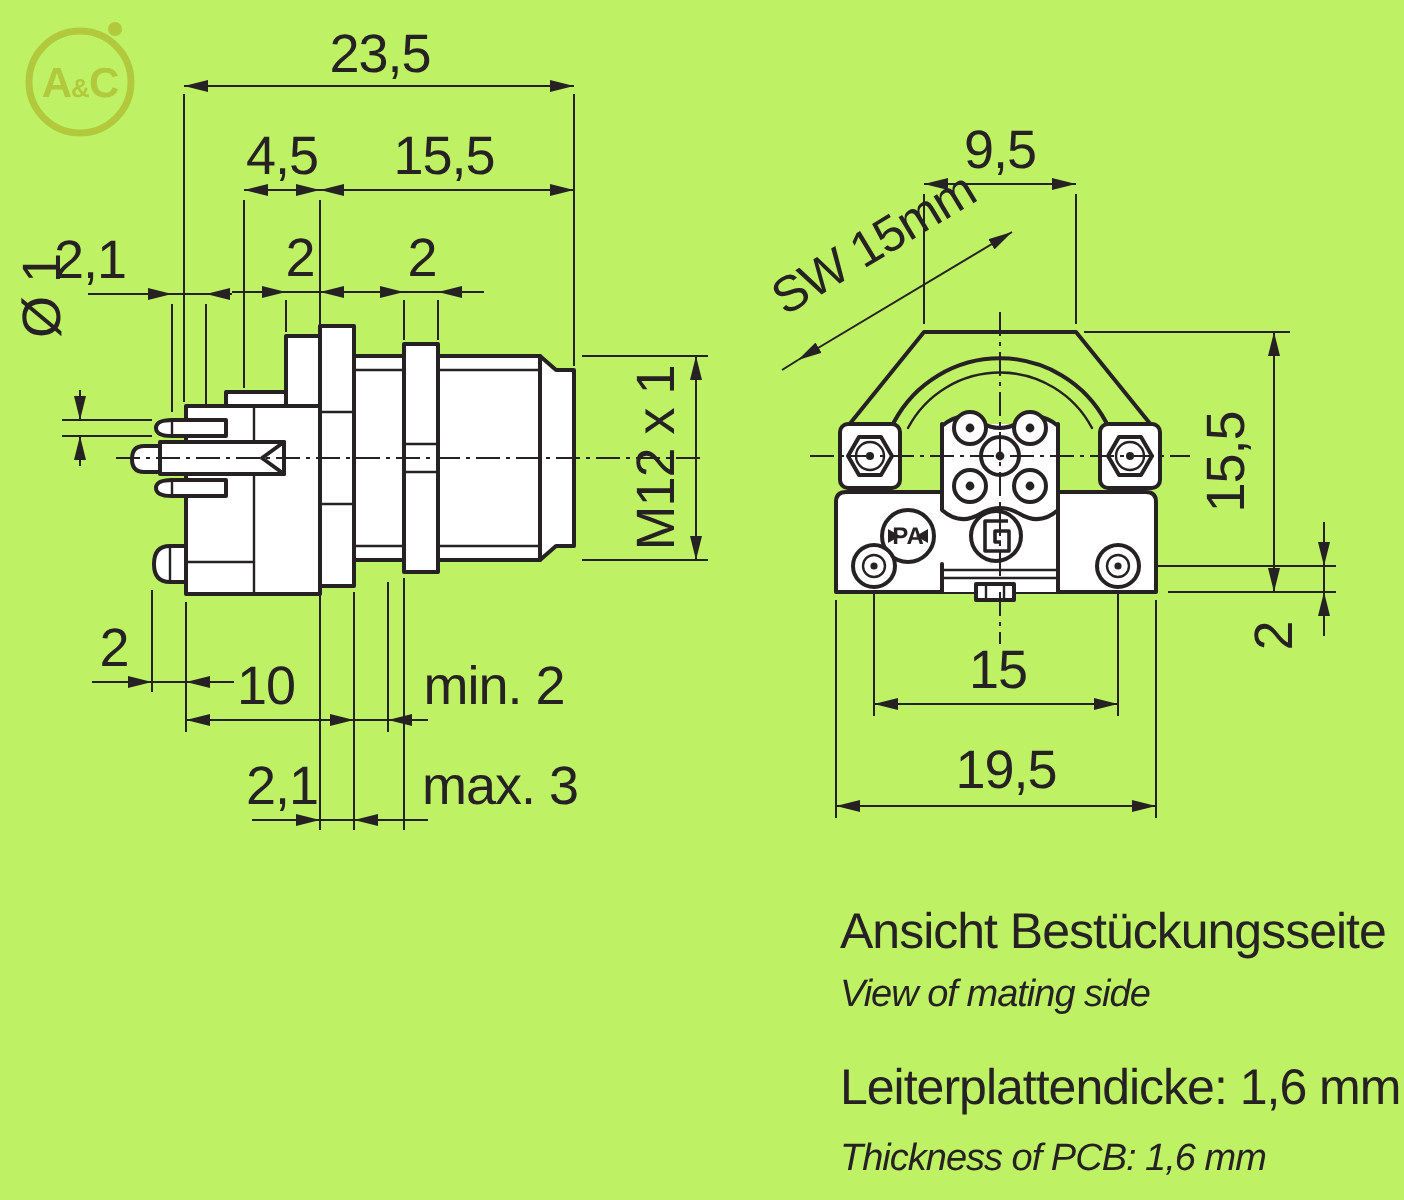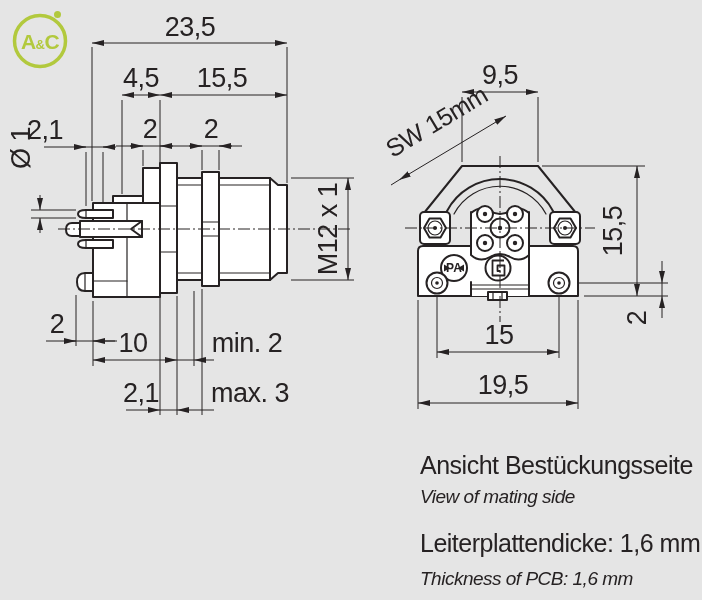--- a/index.html
+++ b/index.html
@@ -1,17 +1,17 @@
 <!DOCTYPE html>
 <html><head>
 <meta charset="utf-8">
 <style>
   html,body{margin:0;padding:0;background:#ffffff;}
   .page{
-    position:relative;width:702px;height:600px;background:#e5e5e5;overflow:hidden;
+    position:relative;width:702px;height:600px;background:#bef264;overflow:hidden;
     font-family:"Liberation Sans", sans-serif;
   }
   svg{position:absolute;left:0;top:0;}
   svg text{
     fill:#262223;
     font-family:"Liberation Sans", sans-serif;
     letter-spacing:-0.5px;
   }
   .dim-t{font-size:27px;}
   .dim-s{font-size:25px;}

